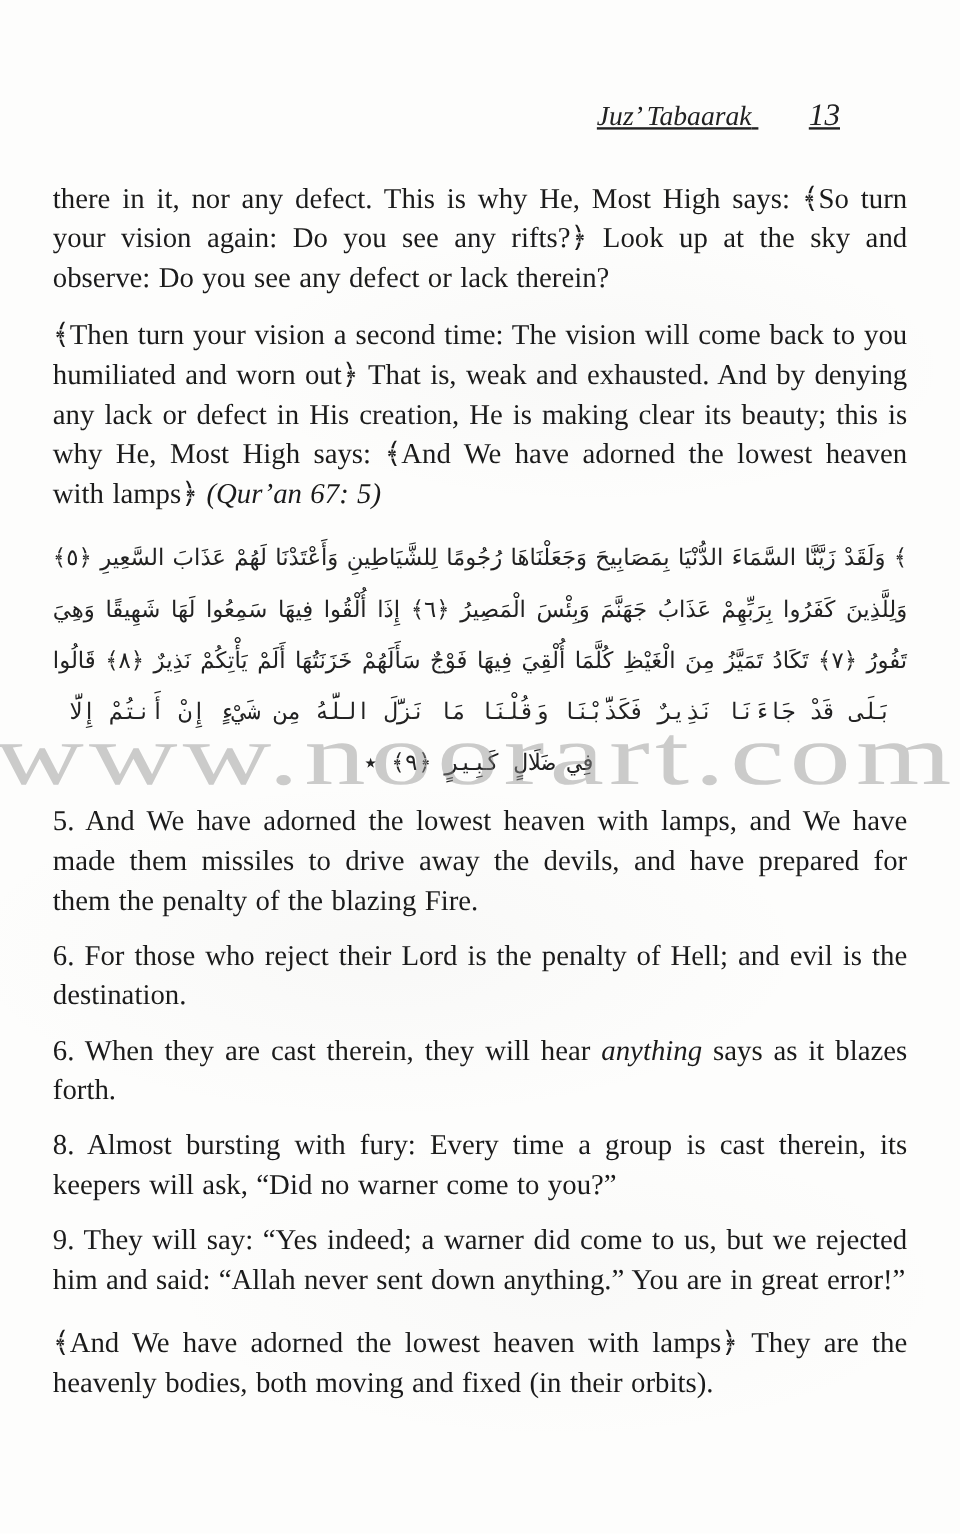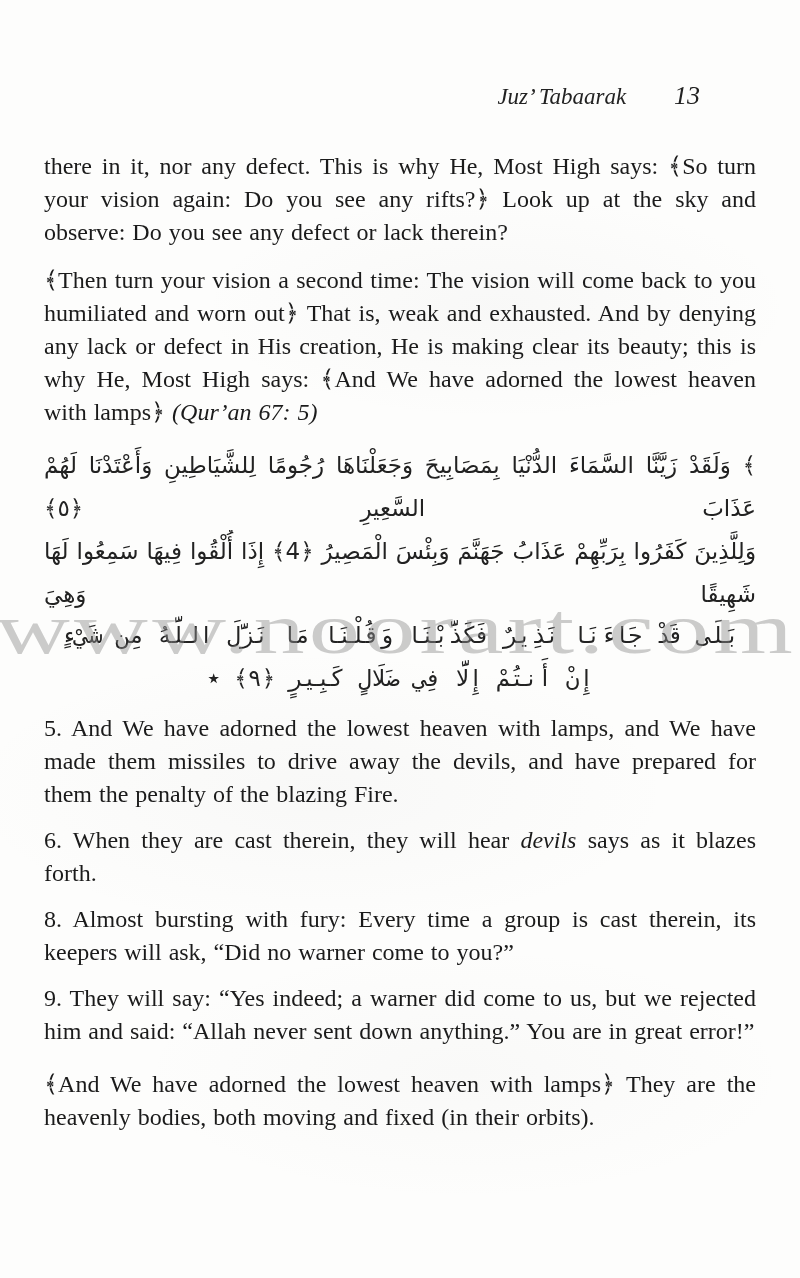--- a/index.html
+++ b/index.html
@@ -32,40 +32,41 @@
     z-index: 1;
   }
   .running-header {
     text-align: right;
     padding-right: 56px;
     font-style: italic;
     font-size: 23px;
     line-height: 27px;
     margin-bottom: 40px;
     color: #222;
+    text-decoration: underline;
   }
   .running-header .pagenum {
     font-size: 26px;
     margin-left: 42px;
   }
   .body-p {
     font-size: 24px;
     line-height: 33px;
     text-align: justify;
     text-justify: inter-word;
     margin: 0 0 15px 0;
     word-spacing: 1px;
     font-family: Liberation Serif, serif;
   }
   .body-p.vgap { margin-bottom: 13px; }
   .qref, .term { font-style: italic; }
   .arabic-block {
     direction: rtl;
     font-family: "DejaVu Sans", sans-serif;
-    font-size: 23px;
+    font-size: 19px;
     line-height: 43px;
     margin: 8px 0 10px 0;
     color: #222;
   }
   .aline {
     text-align: justify;
     text-align-last: justify;
     overflow: hidden;
   }
   .aline.last {
@@ -105,28 +106,30 @@
       <span class="title">Juz’ Tabaarak</span>
       <span class="pagenum">13</span>
     </div>
 
     <p class="body-p">there in it, nor any defect. This is why He, Most High says: ﴾So turn your vision again: Do you see any rifts?﴿ Look up at the sky and observe: Do you see any defect or lack therein?</p>
 
     <p class="body-p"><span>﴾Then turn your vision a second time: The vision will come back to you humiliated and worn out﴿ That is, weak and exhausted. And by denying any lack or defect in His creation, He is making clear its beauty; this is why He, Most High says: ﴾And We have adorned the lowest heaven with lamps﴿ </span><span class="qref">(Qur’an 67: 5)</span></p>
 
     <div class="arabic-block">
       <div class="aline">﴾ وَلَقَدْ زَيَّنَّا السَّمَاءَ الدُّنْيَا بِمَصَابِيحَ وَجَعَلْنَاهَا رُجُومًا لِلشَّيَاطِينِ وَأَعْتَدْنَا لَهُمْ عَذَابَ السَّعِيرِ ﴿٥﴾</div>
-      <div class="aline">وَلِلَّذِينَ كَفَرُوا بِرَبِّهِمْ عَذَابُ جَهَنَّمَ وَبِئْسَ الْمَصِيرُ ﴿4﴾ إِذَا أُلْقُوا فِيهَا سَمِعُوا لَهَا شَهِيقًا وَهِيَ</div>
+      <div class="aline">وَلِلَّذِينَ كَفَرُوا بِرَبِّهِمْ عَذَابُ جَهَنَّمَ وَبِئْسَ الْمَصِيرُ ﴿٦﴾ إِذَا أُلْقُوا فِيهَا سَمِعُوا لَهَا شَهِيقًا وَهِيَ</div>
+      <div class="aline">تَفُورُ ﴿٧﴾ تَكَادُ تَمَيَّزُ مِنَ الْغَيْظِ كُلَّمَا أُلْقِيَ فِيهَا فَوْجٌ سَأَلَهُمْ خَزَنَتُهَا أَلَمْ يَأْتِكُمْ نَذِيرٌ ﴿٨﴾ قَالُوا</div>
       <div class="aline last">بَلَى قَدْ جَاءَنَا نَذِيرٌ فَكَذَّبْنَا وَقُلْنَا مَا نَزَّلَ اللَّهُ مِن شَيْءٍ إِنْ أَنتُمْ إِلَّا فِي ضَلَالٍ كَبِيرٍ ﴿٩﴾ ٭</div>
     </div>
 
     <p class="body-p vgap">5. And We have adorned the lowest heaven with lamps, and We have made them missiles to drive away the devils, and have prepared for them the penalty of the blazing Fire.</p>
 
+    <p class="body-p vgap">6. For those who reject their Lord is the penalty of Hell; and evil is the destination.</p>
 
-    <p class="body-p vgap"><span>6. When they are cast therein, they will hear </span><span class="term">devils</span><span> says as it blazes forth.</span></p>
+    <p class="body-p vgap"><span>6. When they are cast therein, they will hear </span><span class="term">anything</span><span> says as it blazes forth.</span></p>
 
     <p class="body-p vgap">8. Almost bursting with fury: Every time a group is cast therein, its keepers will ask, “Did no warner come to you?”</p>
 
     <p class="body-p p-v9">9. They will say: “Yes indeed; a warner did come to us, but we rejected him and said: “Allah never sent down anything.” You are in great error!”</p>
 
     <p class="body-p p-c1">﴾And We have adorned the lowest heaven with lamps﴿ They are the heavenly bodies, both moving and fixed (in their orbits).</p>
 
 
   </div>
 </div>

